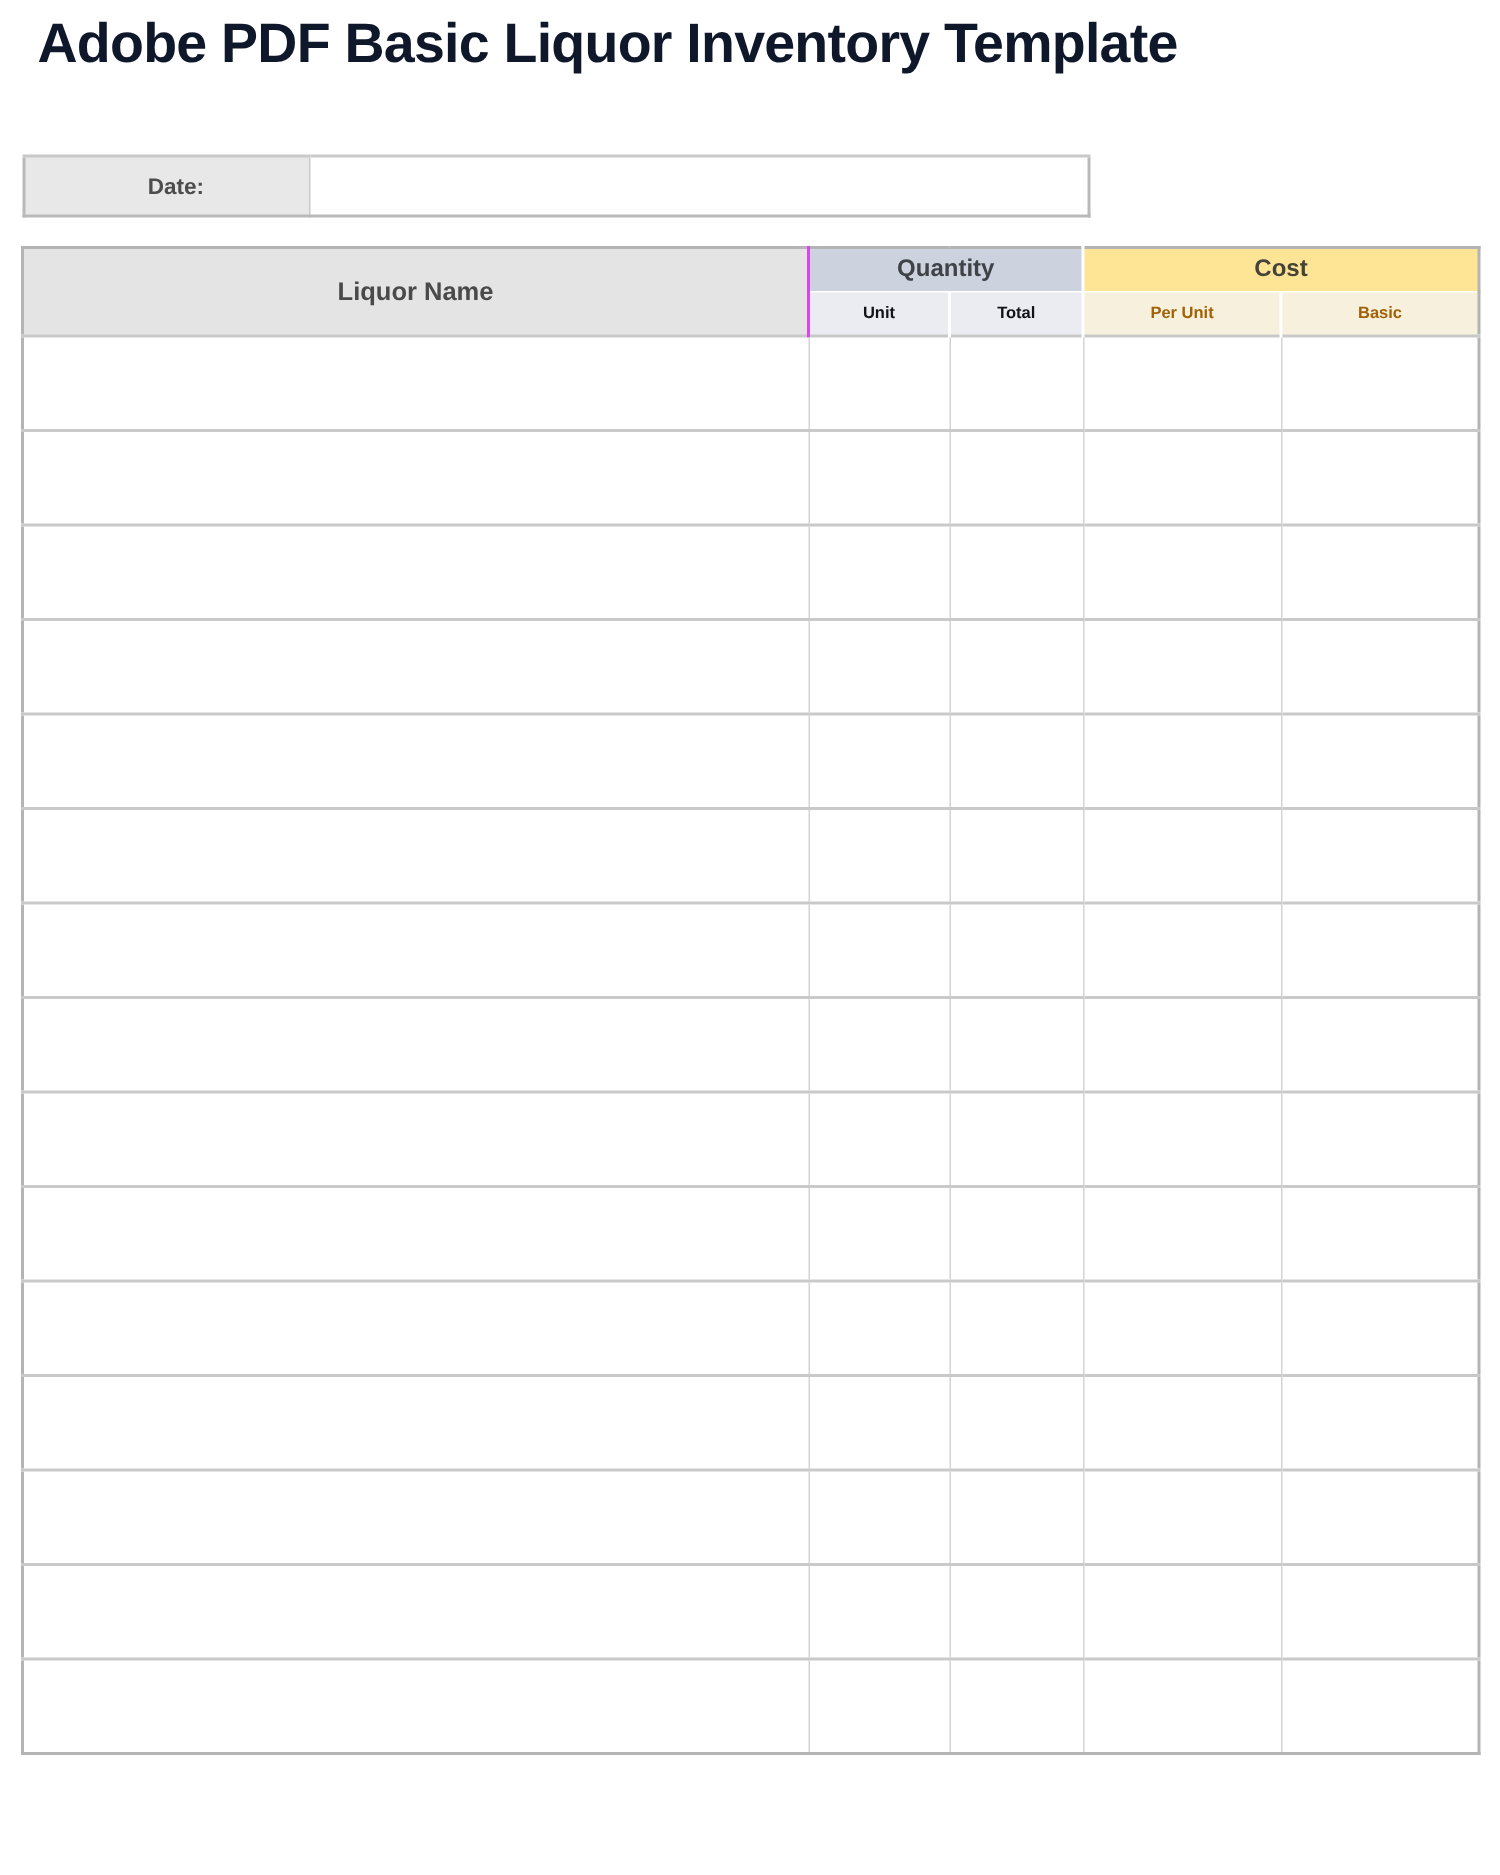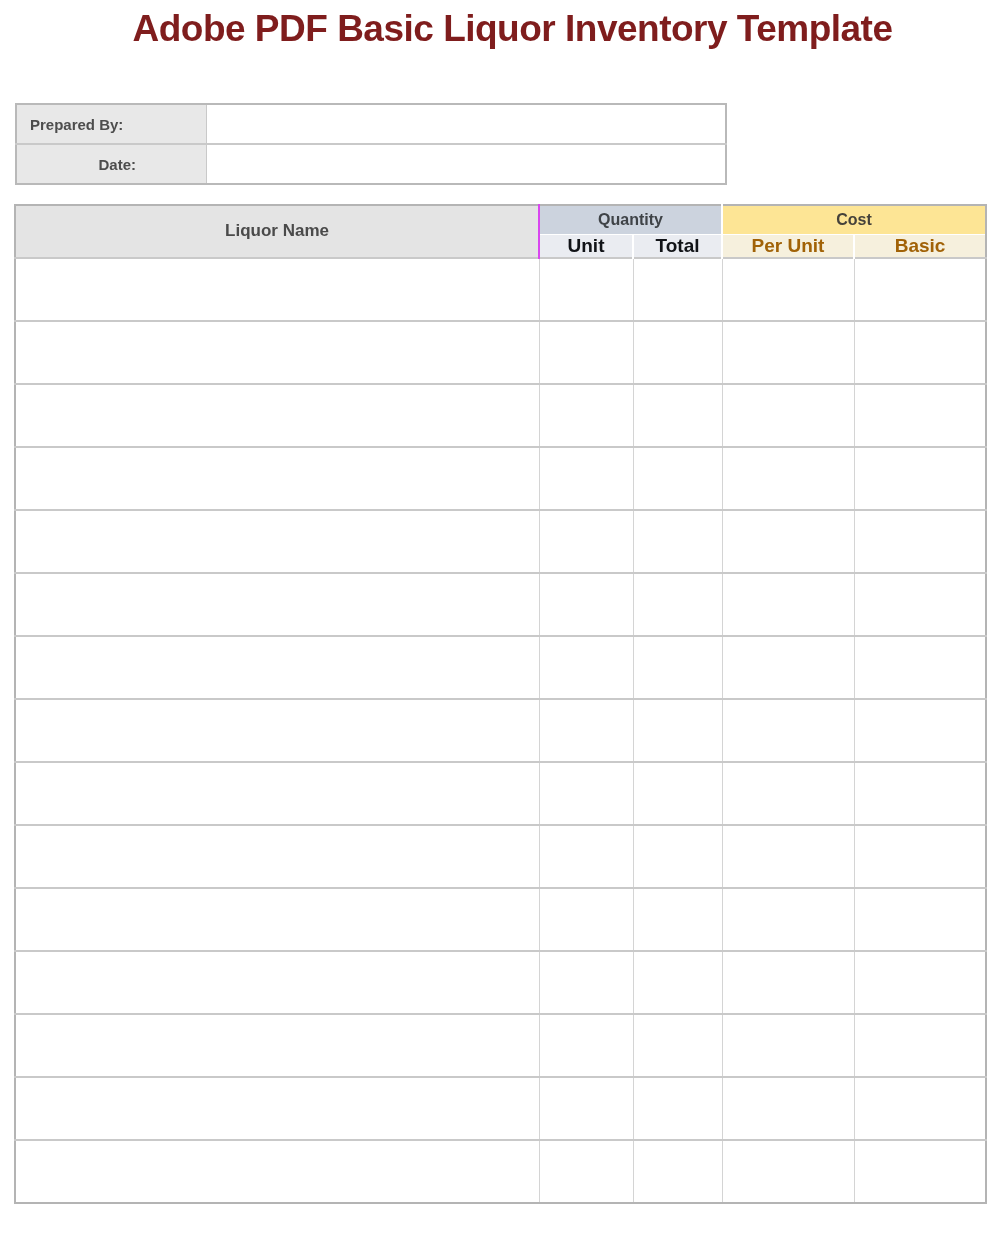--- a/index.html
+++ b/index.html
@@ -16,22 +16,21 @@
   }
 
   
   .page-title {
     margin: 0;
     padding: 7px 0 0 25px;
     font-size: 37px;
     line-height: 44px;
     font-weight: bold;
     letter-spacing: -0.5px;
-    color: #7f1d1d;
-    text-align: center;
+    color: #0f172a;
   }
 
   
   table.meta {
     border-collapse: collapse;
     table-layout: fixed;
     width: 710px;
     margin: 52px 0 0 15px;
     border: 2px solid #b9b9b9;
   }
@@ -84,22 +83,22 @@
     border-bottom: 1px solid #ffffff;
   }
   th.h-cost {
     background: #fde595;
     color: #45423a;
     font-size: 16px;
     height: 29px;
     border-bottom: 1px solid #ffffff;
   }
   tr.sub-header th {
-    height: 14px;
-    font-size: 19px;
+    height: 30px;
+    font-size: 11px;
   }
   th.h-unit, th.h-amount {
     background: #eaecf1;
     color: #111317;
   }
   th.h-unit, th.h-perunit {
     border-right: 2px solid #ffffff;
   }
   th.h-amount {
     border-right: 2px solid #ffffff;
@@ -125,24 +124,20 @@
 <div class="page">
 
   <h1 class="page-title">Adobe PDF Basic Liquor Inventory Template</h1>
 
   <table class="meta">
     <colgroup>
       <col style="width:190px">
       <col style="width:520px">
     </colgroup>
     <tbody>
-      <tr class="meta-row-1">
-        <td class="mlabel">Prepared By:</td>
-        <td class="mvalue"></td>
-      </tr>
       <tr class="meta-row-2">
         <td class="mlabel">Date:</td>
         <td class="mvalue"></td>
       </tr>
     </tbody>
   </table>
 
   <table class="inv">
     <colgroup>
       <col style="width:524px">

